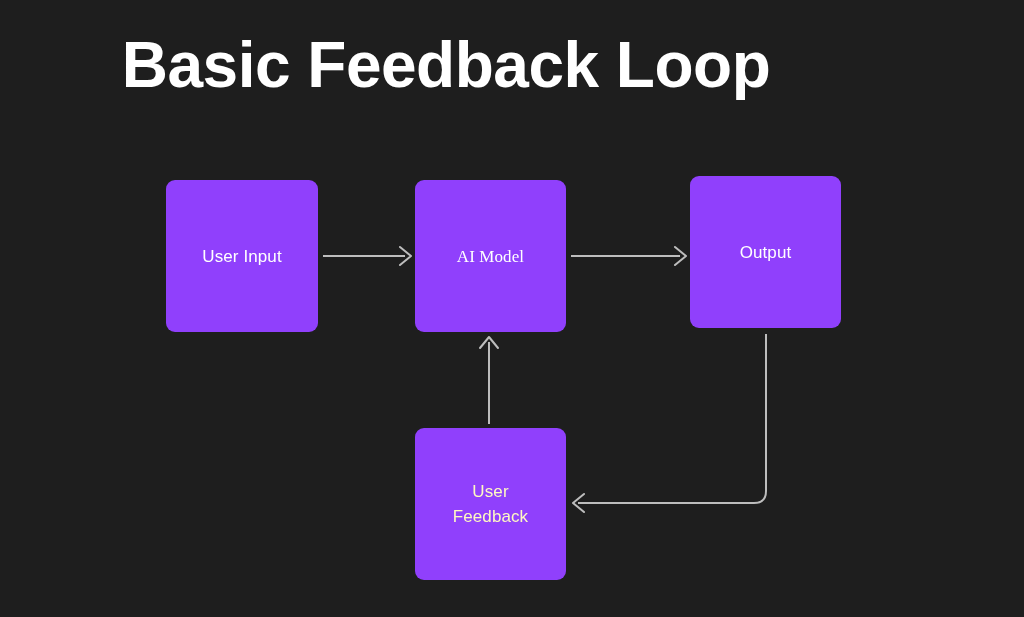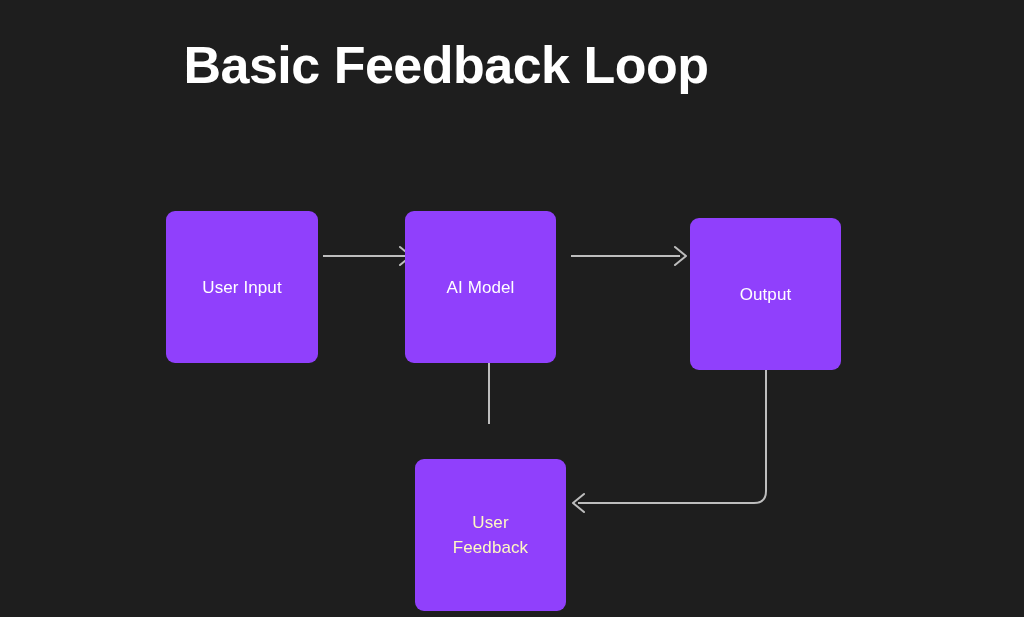--- a/index.html
+++ b/index.html
@@ -21,35 +21,34 @@
     height: 617px;
     background: #1e1e1e;
   }
   .diagram-title {
     position: absolute;
     left: 0;
     top: 34px;
     width: 892px;
     text-align: center;
     color: #ffffff;
-    font-size: 52px;
+    font-size: 64px;
     font-weight: bold;
     letter-spacing: -0.5px;
     line-height: 62px;
     white-space: nowrap;
   }
   .node {
     position: absolute;
     background: #9040fc;
     border-radius: 9px;
     display: flex;
     align-items: center;
     justify-content: center;
     box-sizing: border-box;
-    margin-top: 31px;
   }
   .node-label {
     color: #ffffff;
     font-size: 17px;
     font-weight: 400;
     line-height: 25px;
     text-align: center;
     letter-spacing: 0.1px;
     white-space: pre-line;
     padding: 0 8px;
@@ -95,25 +94,25 @@
     <g>
       <line x1="489" y1="424" x2="489" y2="342" stroke="#bdbdbd" stroke-width="2" stroke-linecap="butt"></line>
       <polyline points="480,348 489,337 498,348" fill="none" stroke="#bdbdbd" stroke-width="2" stroke-linecap="round" stroke-linejoin="round"></polyline>
     </g>
   </svg>
 
   <div class="node" id="node-user-input" style="left: 166px; top: 180px; width: 152px; height: 152px; background: rgb(144, 64, 252);">
     <span class="node-label" style="color: rgb(255, 255, 255);">User Input</span>
   </div>
 
-  <div class="node" id="node-ai-model" style="left: 405px; top: 180px; width: 151px; height: 152px; background: rgb(144, 64, 252);">
+  <div class="node" id="node-ai-model" style="left: 415px; top: 180px; width: 151px; height: 152px; background: rgb(144, 64, 252); font-family: Liberation Serif, serif;">
     <span class="node-label" style="color: rgb(255, 255, 255);">AI Model</span>
   </div>
 
-  <div class="node" id="node-output" style="left: 690px; top: 187px; width: 151px; height: 152px; background: rgb(144, 64, 252);">
+  <div class="node" id="node-output" style="left: 690px; top: 176px; width: 151px; height: 152px; background: rgb(144, 64, 252);">
     <span class="node-label" style="color: rgb(255, 255, 255);">Output</span>
   </div>
 
   <div class="node" id="node-user-feedback" style="left: 415px; top: 428px; width: 151px; height: 152px; background: rgb(144, 64, 252);">
     <span class="node-label" style="color: #fef9c3;">User
 Feedback</span>
   </div>
 
 </div>
 

